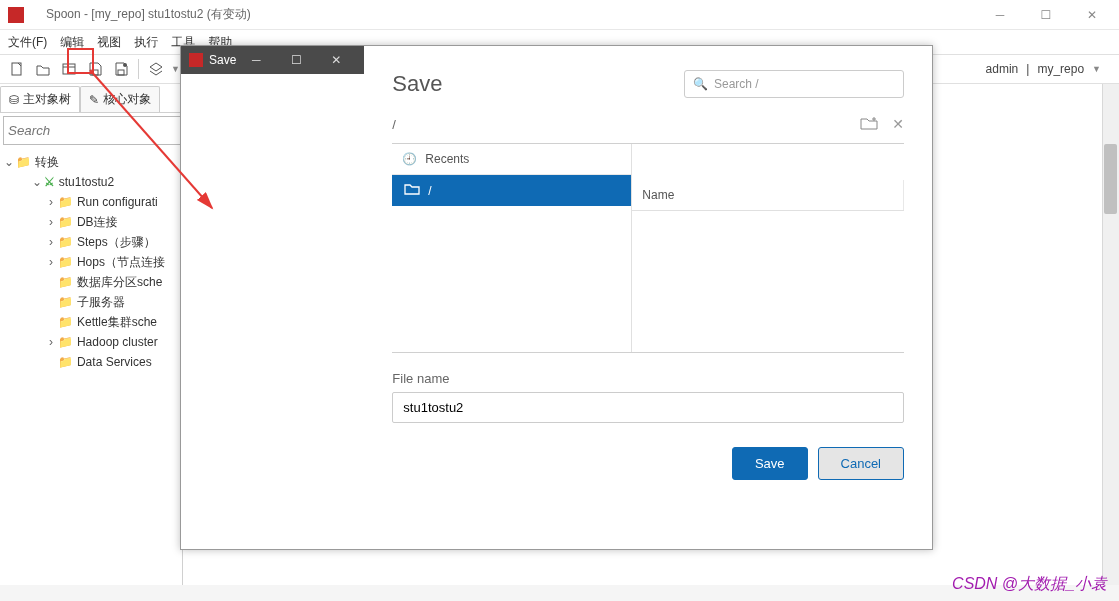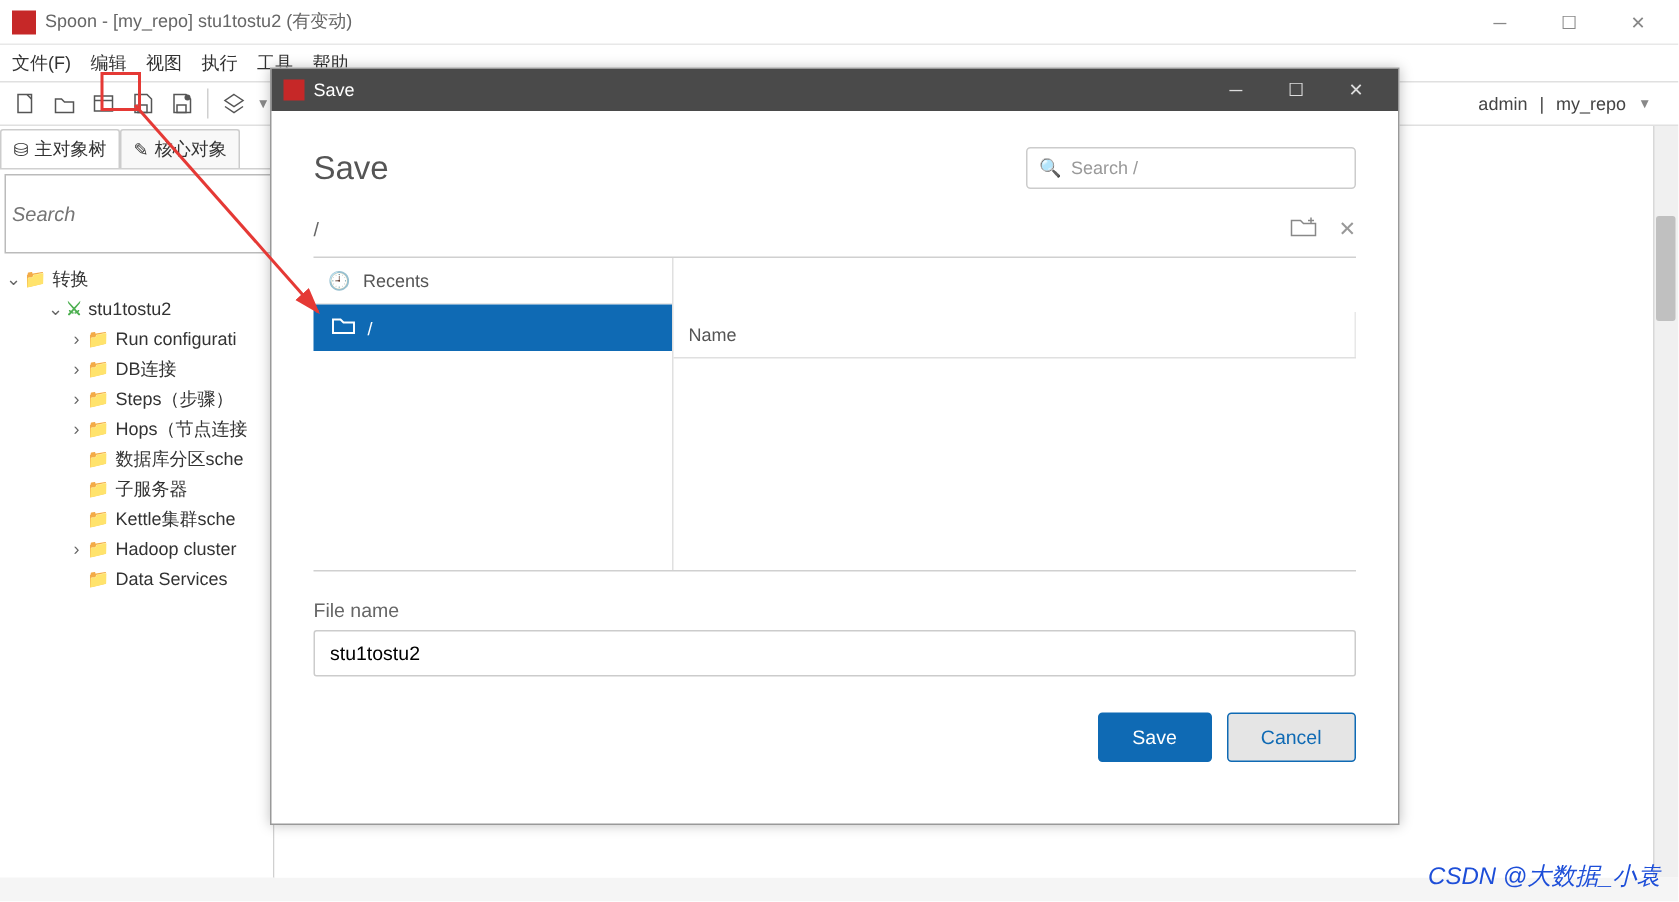--- a/index.html
+++ b/index.html
@@ -1,45 +1,45 @@
 <!DOCTYPE html>
 <html><head>
 <meta charset="utf-8">
 <style>
 * { box-sizing: border-box; margin: 0; padding: 0; font-family: "Microsoft YaHei", "Segoe UI", Arial, sans-serif; }
 body { background: #fff; width: 1119px; height: 601px; overflow: hidden; position: relative; font-size: 12px; color: #333; }
 .titlebar { height: 30px; background: #fff; display: flex; align-items: center; padding: 0 4px 0 8px; border-bottom: 1px solid #e8e8e8; }
 .titlebar .logo { width: 16px; height: 16px; background: #c62828; margin-right: 6px; display:inline-block; }
-.titlebar .title { color: #666; flex: 1; }
+.titlebar .title { color: #666; flex: 1; margin-left: 16px; }
 .winctrls { display: flex; }
 .winctrls div { width: 46px; height: 30px; display: flex; align-items: center; justify-content: center; color: #888; }
 .menubar { height: 24px; display: flex; align-items: center; padding: 0 8px; gap: 13px; font-size: 12px; color: #333; }
 .toolbar { height: 30px; display: flex; align-items: center; padding: 0 6px; border-top: 1px solid #e0e0e0; border-bottom: 1px solid #e0e0e0; gap: 4px; }
 .tb-icon { width: 22px; height: 22px; display: flex; align-items: center; justify-content: center; color: #555; }
 .tb-sep { width: 1px; height: 20px; background: #d0d0d0; margin: 0 2px; }
 .tb-right { margin-left: auto; display: flex; align-items: center; gap: 8px; padding-right: 12px; color: #444; }
 .main { display: flex; height: calc(601px - 30px - 24px - 30px - 16px); }
 .sidebar { width: 183px; border-right: 1px solid #d0d0d0; display: flex; flex-direction: column; }
 .sidetabs { display: flex; border-bottom: 1px solid #d0d0d0; }
 .sidetab { padding: 4px 8px; display: flex; align-items: center; gap: 4px; font-size: 12px; border: 1px solid #ccc; border-bottom: none; background: #f8f8f8; border-radius: 2px 2px 0 0; margin-top:2px; }
 .sidetab.active { background: #fff; }
 .searchrow { display: flex; align-items: center; padding: 3px; gap: 4px; }
-.searchrow input { flex: 1; border: 1px solid #bbb; padding: 18px 4px; color: #999; font-style: italic; }
+.searchrow input { flex: 1; border: 1px solid #bbb; padding: 6px 4px; color: #999; font-style: italic; }
 .tree { padding: 4px 2px; font-size: 12px; }
 .tree-row { display: flex; align-items: center; height: 20px; white-space: nowrap; overflow: hidden; }
 .tw { display: inline-block; text-align: center; color: #666; }
 .folder-icon { color: #888; margin-right: 4px; }
 .trans-icon { color: #4caf50; margin-right: 4px; font-weight: bold; }
 .content { flex: 1; position: relative; background: #fff; }
 .scroll-v { position: absolute; right: 0; top: 0; width: 17px; height: 100%; background: #f0f0f0; border-left: 1px solid #d8d8d8; }
 .scroll-thumb { position: absolute; right: 2px; top: 60px; width: 13px; height: 70px; background: #c0c0c0; border-radius: 2px; }
 .statusbar { height: 16px; background: #f5f5f5; }
-.watermark { position: absolute; bottom: 6px; right: 12px; color: #1d4ed8; font-size: 16px; font-style: italic; pointer-events: none; }
-
-.dialog { position: absolute; left: 180px; top: 45px; width: 753px; height: 505px; background: #fff; box-shadow: 0 0 8px rgba(0,0,0,0.25); border: 1px solid #999; z-index: 10; display: flex; flex-direction: column; }
+.watermark { position: absolute; bottom: 6px; right: 12px; color: #a21caf; font-size: 16px; font-style: italic; pointer-events: none; }
+
+.dialog { position: absolute; left: 180px; top: 45px; width: 753px; height: 505px; background: #fff; box-shadow: 0 0 8px rgba(0,0,0,0.25); border: 1px solid #999; z-index: 10; display: flex; flex-direction: row; }
 .dlg-title { height: 28px; background: #4a4a4a; color: #fff; display: flex; align-items: center; padding: 0 8px; }
 .dlg-title .logo { width: 14px; height: 14px; background: #c62828; margin-right: 6px; }
 .dlg-winctrls { margin-left: auto; display: flex; gap: 0; }
 .dlg-winctrls div { width: 40px; text-align: center; color: #ddd; }
 .dlg-body { flex: 1; padding: 24px 28px 14px 28px; display: flex; flex-direction: column; }
 .dlg-header { display: flex; align-items: center; margin-bottom: 18px; }
 .dlg-header h1 { font-size: 22px; font-weight: 400; color: #555; flex: 1; }
 .dlg-search { width: 220px; border: 1px solid #ccc; border-radius: 3px; padding: 6px 8px; display: flex; align-items: center; gap: 6px; color: #999; background:#fff; }
 .crumb-row { display: flex; align-items: center; margin-bottom: 10px; gap: 10px; }
 .crumb-row .path { flex: 1; color: #666; font-size: 13px; }

